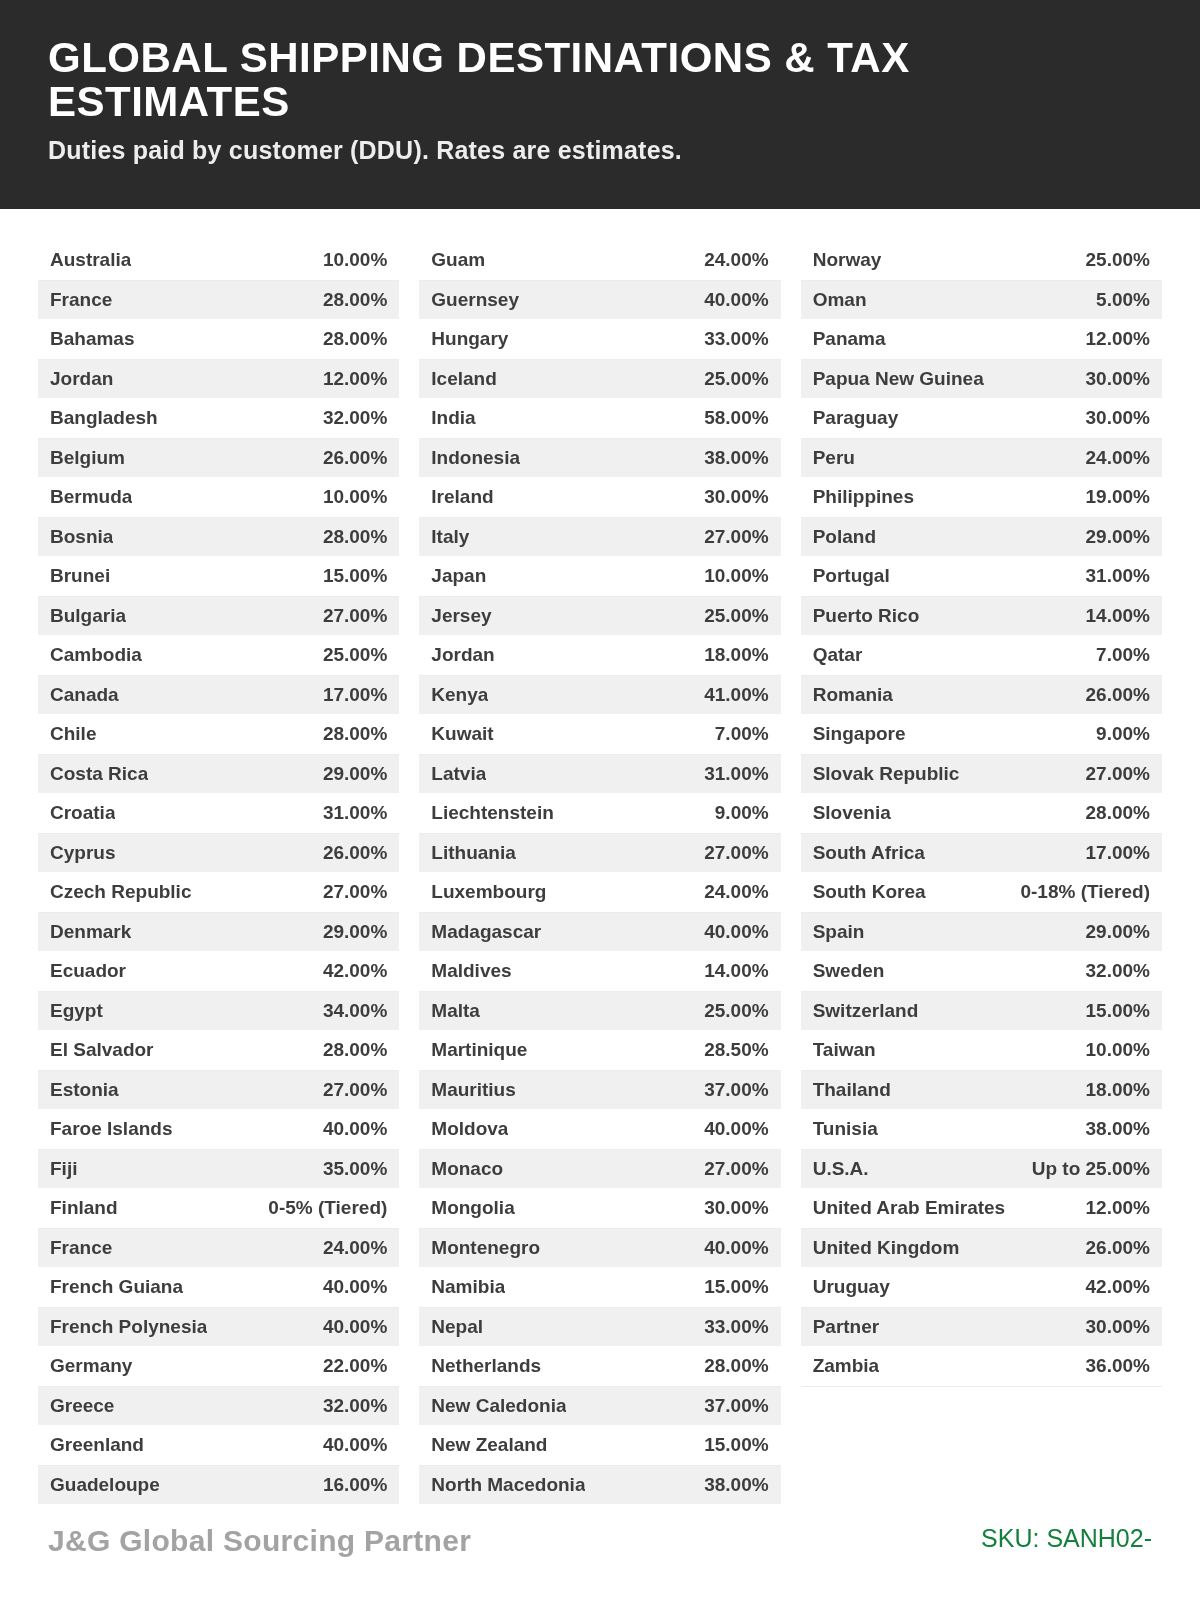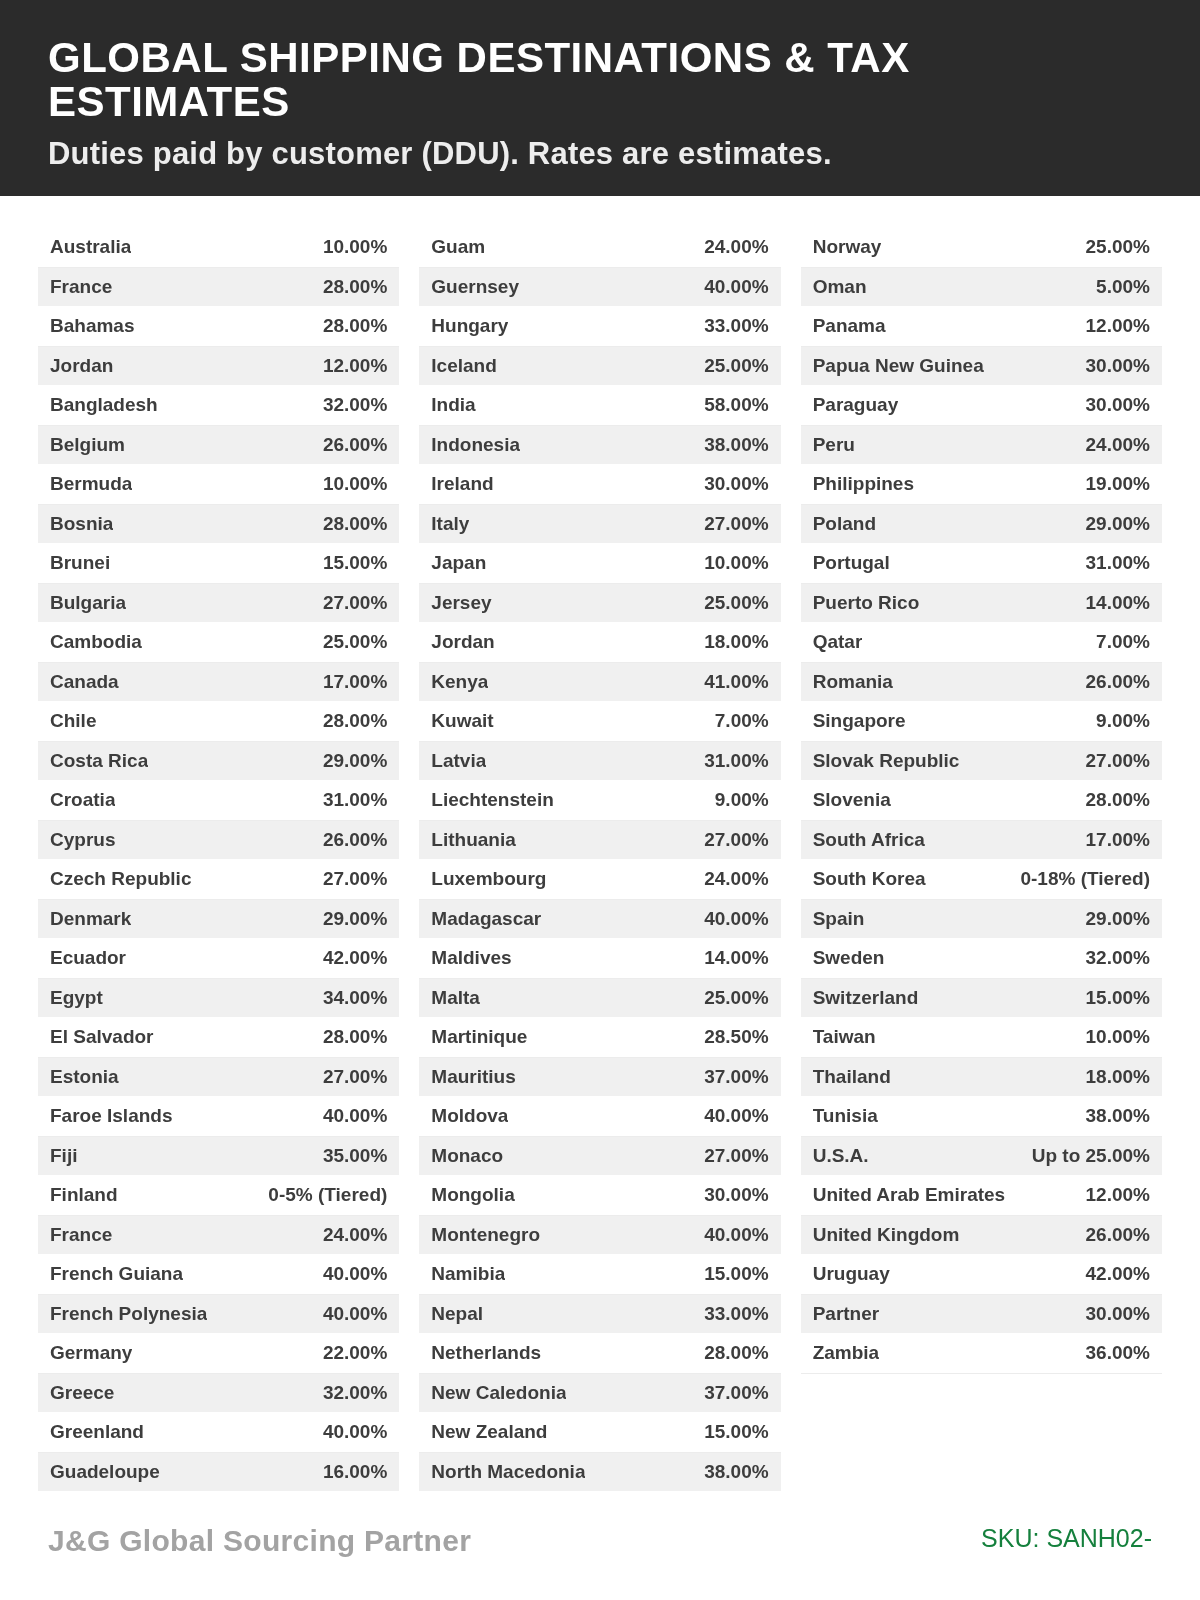--- a/index.html
+++ b/index.html
@@ -14,32 +14,32 @@
   .page {
     width: 1200px;
     height: 1600px;
     display: flex;
     flex-direction: column;
     background: #ffffff;
   }
   
   .header {
     background: #2b2b2b;
-    padding: 36px 48px 24px 48px;
+    padding: 36px 48px 44px 48px;
   }
   .header h1 {
     color: #ffffff;
     font-size: 42px;
     font-weight: 700;
     letter-spacing: 0.5px;
     line-height: 1.05;
   }
   .header p {
     color: #ededed;
-    font-size: 31px;
+    font-size: 25px;
     font-weight: 700;
     margin-top: 12px;
     letter-spacing: 0.2px;
   }
   
   .columns {
     display: flex;
     gap: 20px;
     padding: 32px 38px 0 38px;
     align-items: flex-start;

